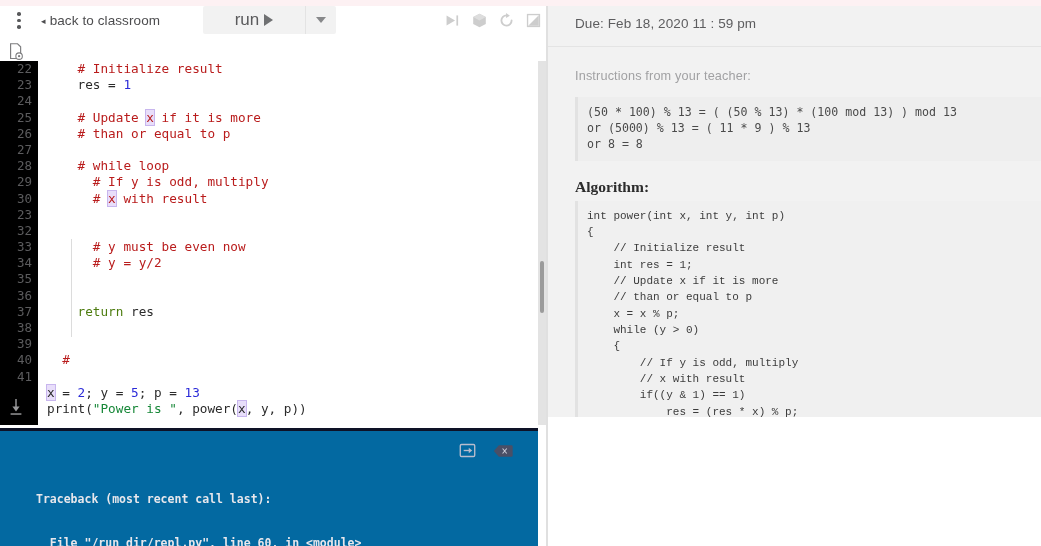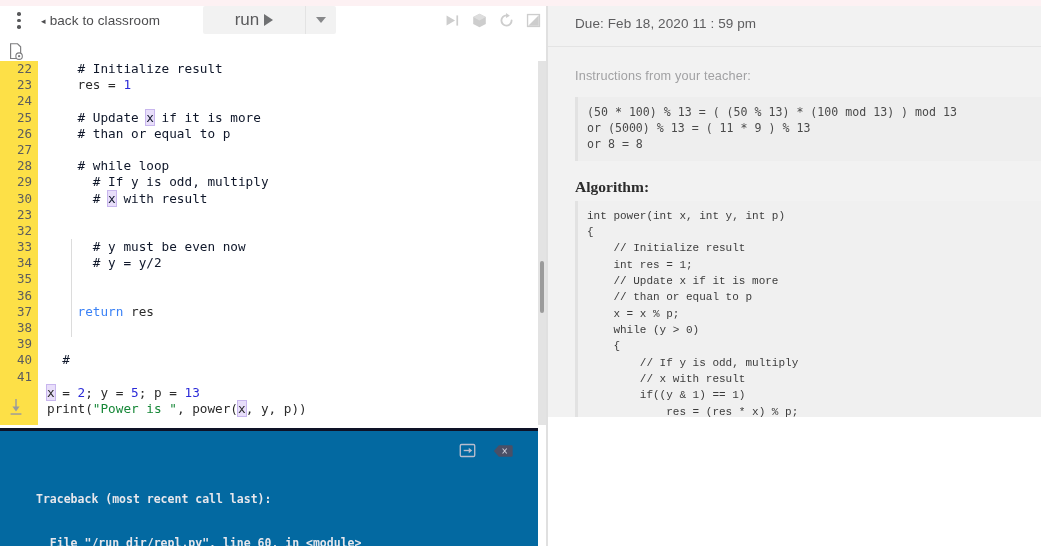--- a/index.html
+++ b/index.html
@@ -154,21 +154,21 @@
     width: 546px;
     height: 364px;
     background: #ffffff;
     overflow: hidden;
   }
   .gutter {
     position: absolute;
     top: 0; left: 0;
     width: 38px;
     height: 364px;
-    background: #fde047;
+    background: #000000;
   }
   .gutter .ln {
     height: 16.2px;
     line-height: 16.2px;
     text-align: right;
     padding-right: 6px;
     font-family: "DejaVu Sans Mono", monospace;
     font-size: 12.5px;
     color: #5c5c5e;
   }
@@ -180,22 +180,22 @@
   }
   .code-area .cl {
     height: 16.2px;
     line-height: 16.2px;
     font-family: "DejaVu Sans Mono", monospace;
     font-size: 12.7px;
     color: #2b2b2b;
     white-space: pre;
     padding-left: 9px;
   }
-  .cm { color: #0f172a; }
-  .kw { color: #3b82f6; }
+  .cm { color: #b91c1c; }
+  .kw { color: #4d7c0f; }
   .num { color: #2b2bd8; }
   .str { color: #168737; }
   .hl { background: #e8defa; border: 1px solid #c8b6ee; margin: -1px; padding: 0; }
 
   .indent-guide {
     position: absolute;
     left: 71px;
     width: 1px;
     background: #dcdcdc;
   }

